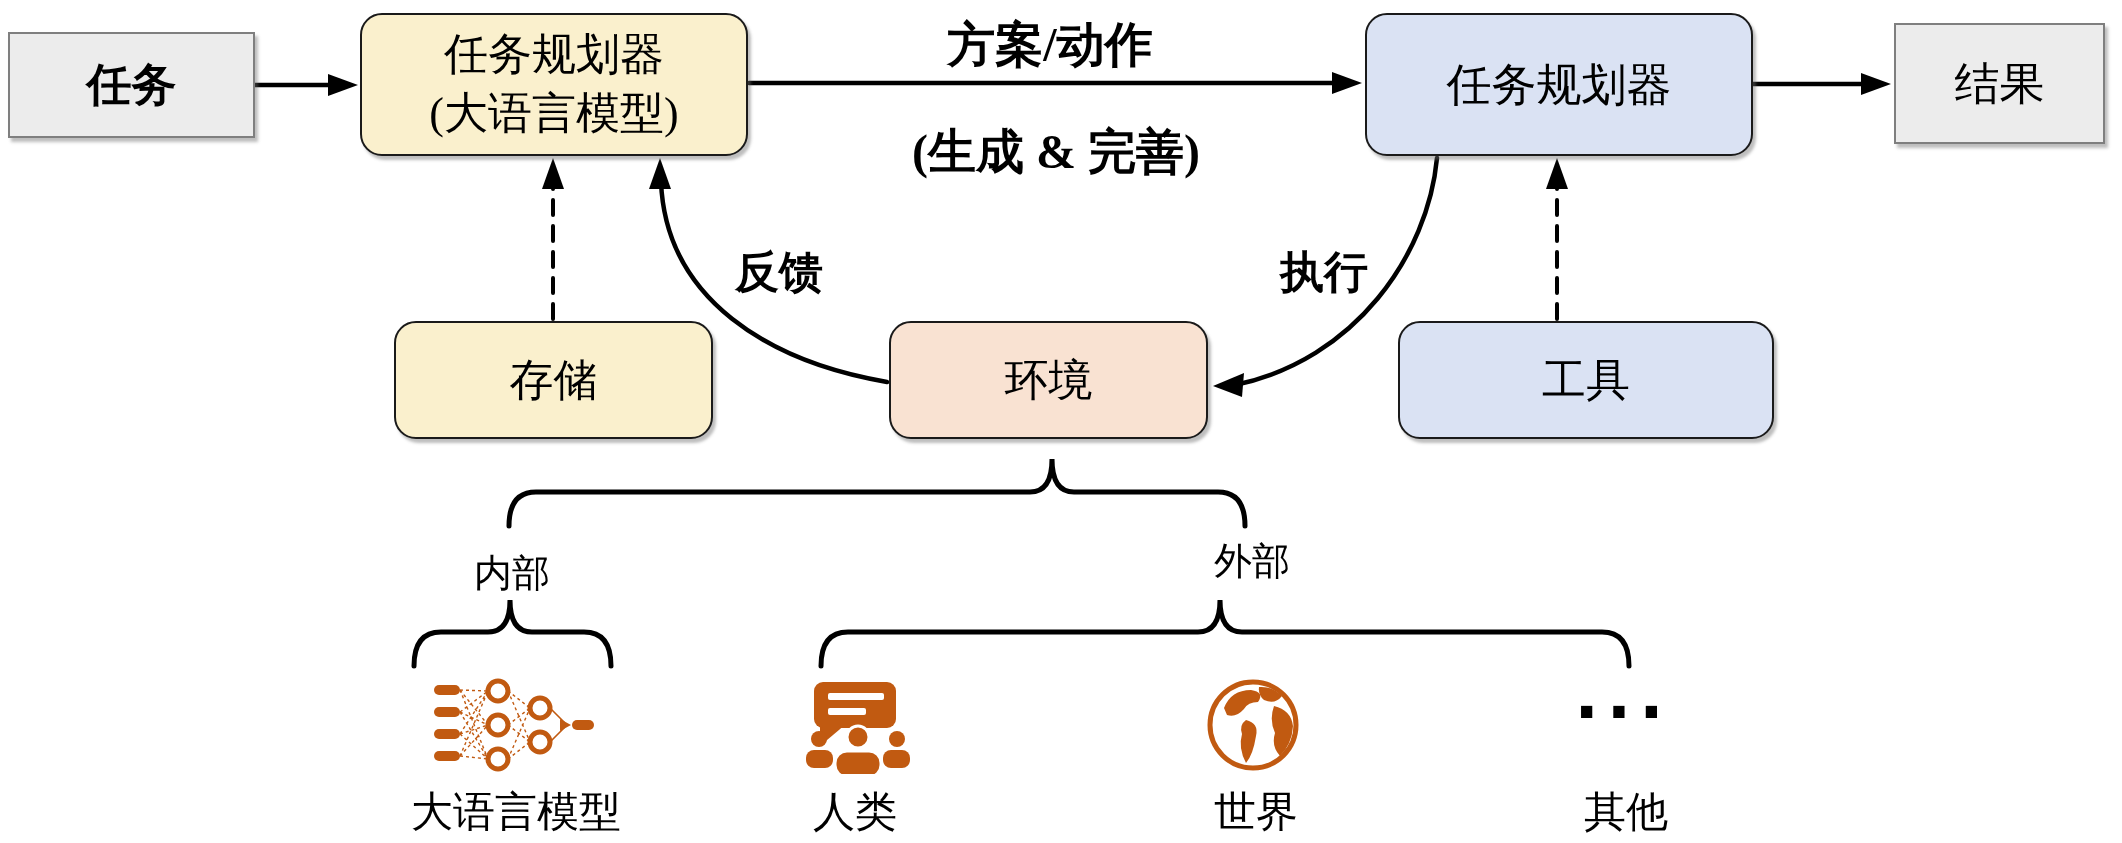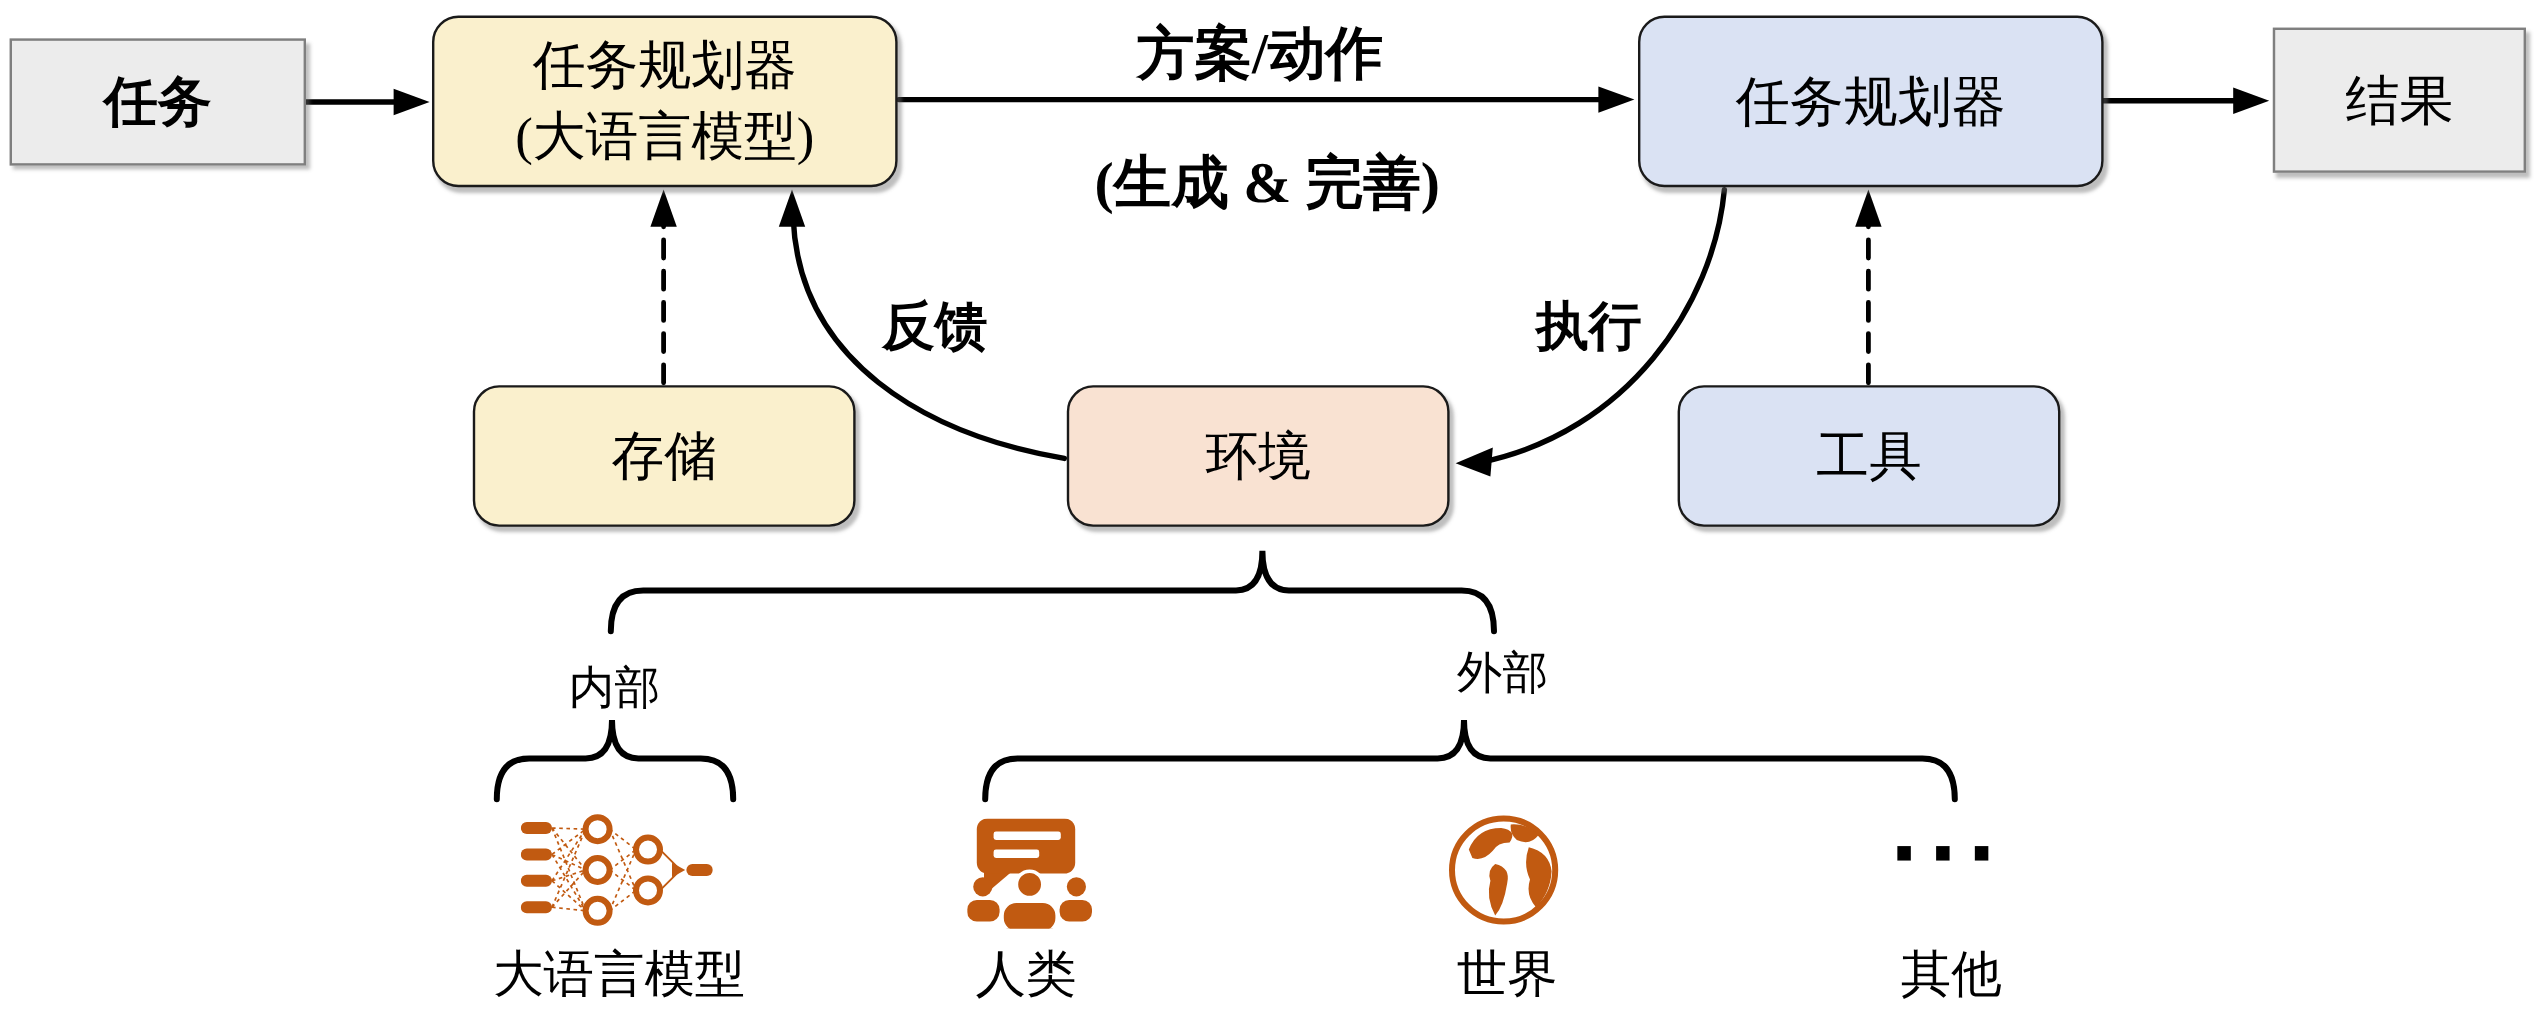--- a/index.html
+++ b/index.html
@@ -117,21 +117,21 @@
   </div>
 
   <div class="box round yellow" style="left:394px;top:321px;width:319px;height:118px;font-size:44px;">
     <span>存储</span>
   </div>
 
   <div class="box round peach" style="left:889px;top:321px;width:319px;height:118px;font-size:44px;">
     <span>环境</span>
   </div>
 
-  <div class="box round blue" style="left:1398px;top:321px;width:319px;height:118px;font-size:44px;">
+  <div class="box round blue" style="left:1398px;top:321px;width:376px;height:118px;font-size:44px;">
     <span>工具</span>
   </div>
 
   <div class="lbl bold big" style="left:1050px;top:45px;">方案/动作</div>
   <div class="lbl bold big" style="left:1056px;top:152px;">(生成 &amp; 完善)</div>
   <div class="lbl bold mid" style="left:779px;top:272px;">反馈</div>
   <div class="lbl bold mid" style="left:1324px;top:272px;">执行</div>
 
   <div class="lbl small" style="left:512px;top:573px;">内部</div>
   <div class="lbl small" style="left:1252px;top:561px;">外部</div>

